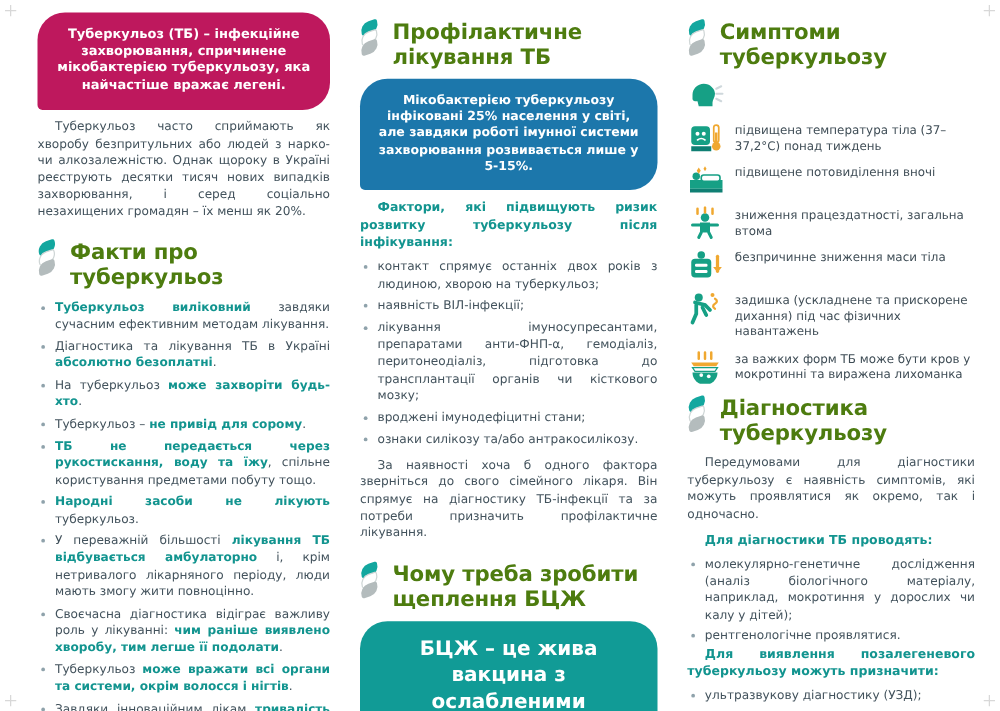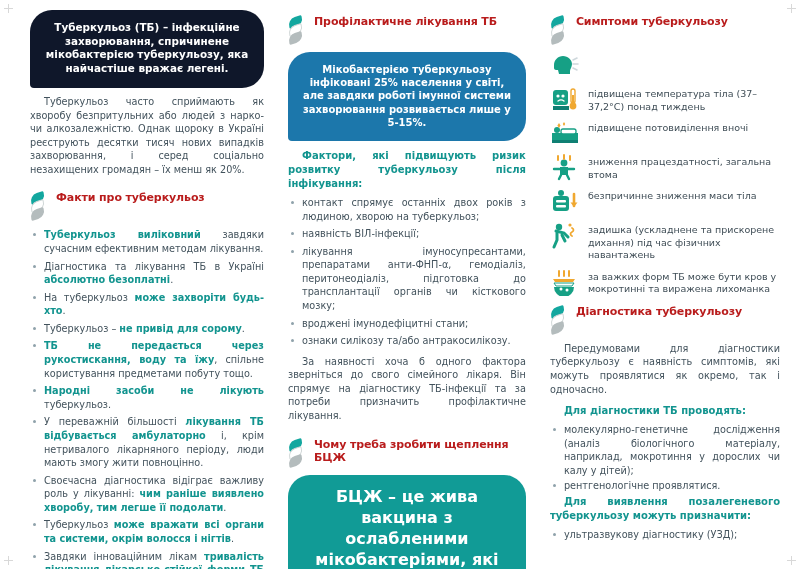--- a/index.html
+++ b/index.html
@@ -23,32 +23,32 @@
   .col-1{width:272px;padding:0 12px 0 18px;}
   .col-2{width:268px;padding:0 10px 0 12px;}
   .col-3{width:260px;padding:0 8px 0 14px;}
 
   
   .callout{
     color:#ffffff;text-align:center;font-weight:bold;
     padding:11px 14px 12px 14px;box-sizing:border-box;
     line-height:1.32;
   }
-  .callout.teal{background:#0f172a;border-radius:22px 22px 22px 4px;font-size:10.4px;}
+  .callout.teal{background:#be185d;border-radius:22px 22px 22px 4px;font-size:10.4px;}
   .callout.blue{background:#1c77ab;border-radius:22px 22px 22px 4px;font-size:10px;}
   .callout.teal2{background:#119b96;border-radius:22px 22px 22px 4px;font-size:16px;}
 
   
   .section-head{display:flex;align-items:flex-start;margin:16px 0 7px 0;}
   .leaf{flex:0 0 auto;width:17px;height:28px;position:relative;margin-right:9px;margin-top:1px;}
   .leaf span{position:absolute;left:0;width:15px;height:10px;border-radius:10px 2px 10px 2px;transform:rotate(-18deg);}
   .leaf span.l1{top:0;background:#13a79f;}
   .leaf span.l2{top:8px;background:#ffffff;border:1px solid #cfd6d6;box-sizing:border-box;}
   .leaf span.l3{top:16px;background:#b4bcbd;}
-  .section-title{font-size:11px;font-weight:bold;color:#b91c1c;line-height:1.18;letter-spacing:-.1px;}
+  .section-title{font-size:17px;font-weight:bold;color:#4d7c0f;line-height:1.18;letter-spacing:-.1px;}
 
   
   p.body{margin:7px 0 0 0;font-size:9.7px;line-height:1.4;text-align:justify;text-indent:14px;}
   .hl{color:#12948f;font-weight:bold;}
   .lead{font-size:10px;line-height:1.4;color:#12948f;font-weight:bold;margin:8px 0 3px 0;text-align:justify;text-indent:14px;}
   .lead.ni{text-indent:0;}
 
   
   ul.blist{list-style:none;margin:5px 0 0 0;padding:0;}
   ul.blist>li{position:relative;padding-left:14px;margin-bottom:4px;font-size:9.7px;line-height:1.4;text-align:justify;}

